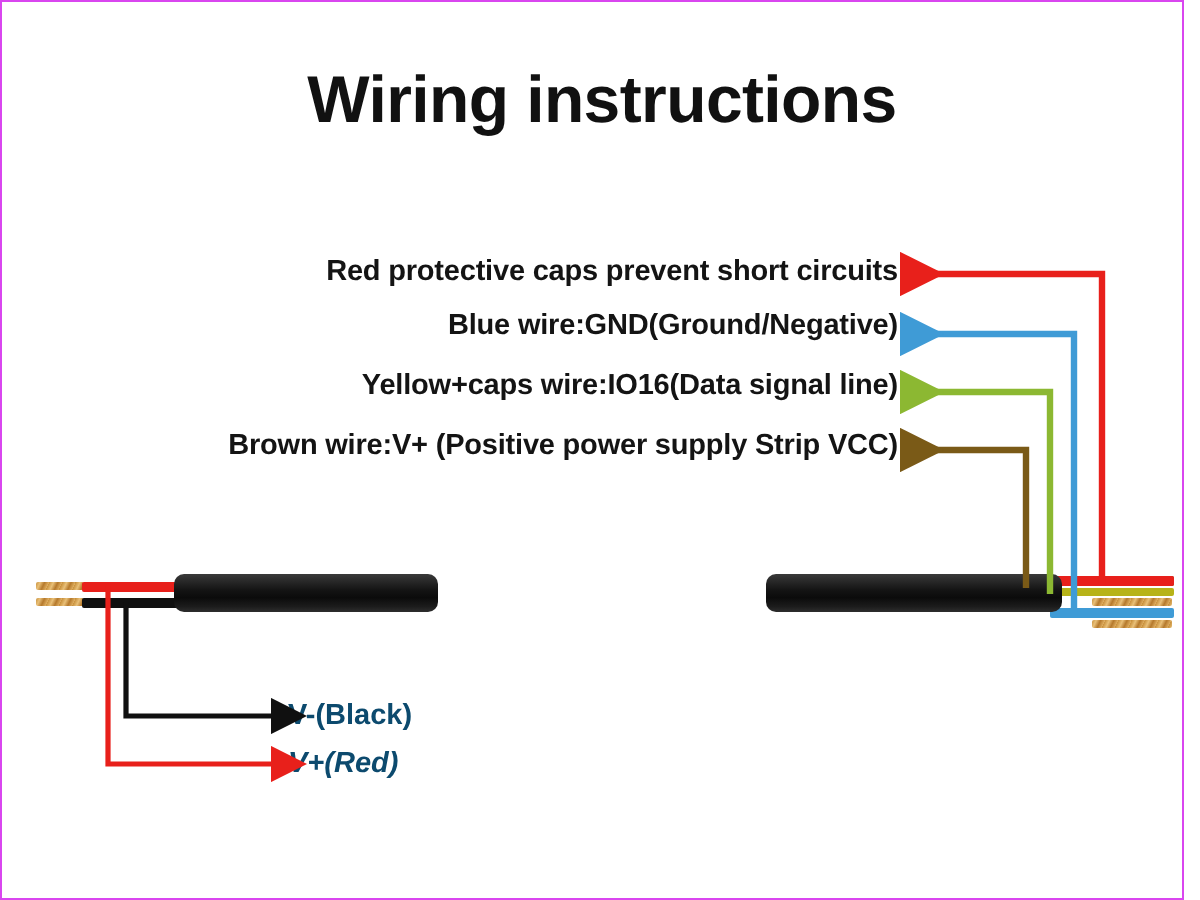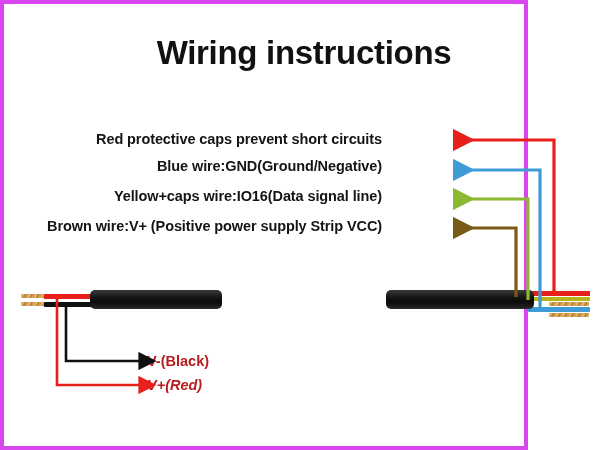--- a/index.html
+++ b/index.html
@@ -6,23 +6,23 @@
   * { box-sizing: border-box; }
   html, body {
     margin: 0; padding: 0;
     width: 600px; height: 450px;
     background: #ffffff;
     font-family: "Liberation Sans", sans-serif;
     overflow: hidden;
   }
   #stage {
     position: relative;
-    width: 528px; height: 450px;
+    width: 592px; height: 450px;
     background: #ffffff;
-    border: 4px solid #d946ef;
+    border: 1px solid #d946ef;
   }
 
   
   #title {
     position: absolute;
     left: 0; top: 30px;
     width: 600px;
     text-align: center;
     font-size: 33px;
     font-weight: bold;
@@ -53,21 +53,21 @@
     left: 0; top: 0;
     width: 600px; height: 450px;
     pointer-events: none;
   }
 
   
   .blabel {
     position: absolute;
     font-size: 14.5px;
     font-weight: bold;
-    color: #b91c1c;
+    color: #0c4a6e;
     white-space: nowrap;
   }
   #lbl-vneg { left: 143px; top: 349px; }
   #lbl-vpos { left: 143px; top: 373px; font-style: italic; }
 
   
   #cable-wrap {
     position: absolute;
     left: 0; top: 240px;
     width: 600px; height: 90px;

